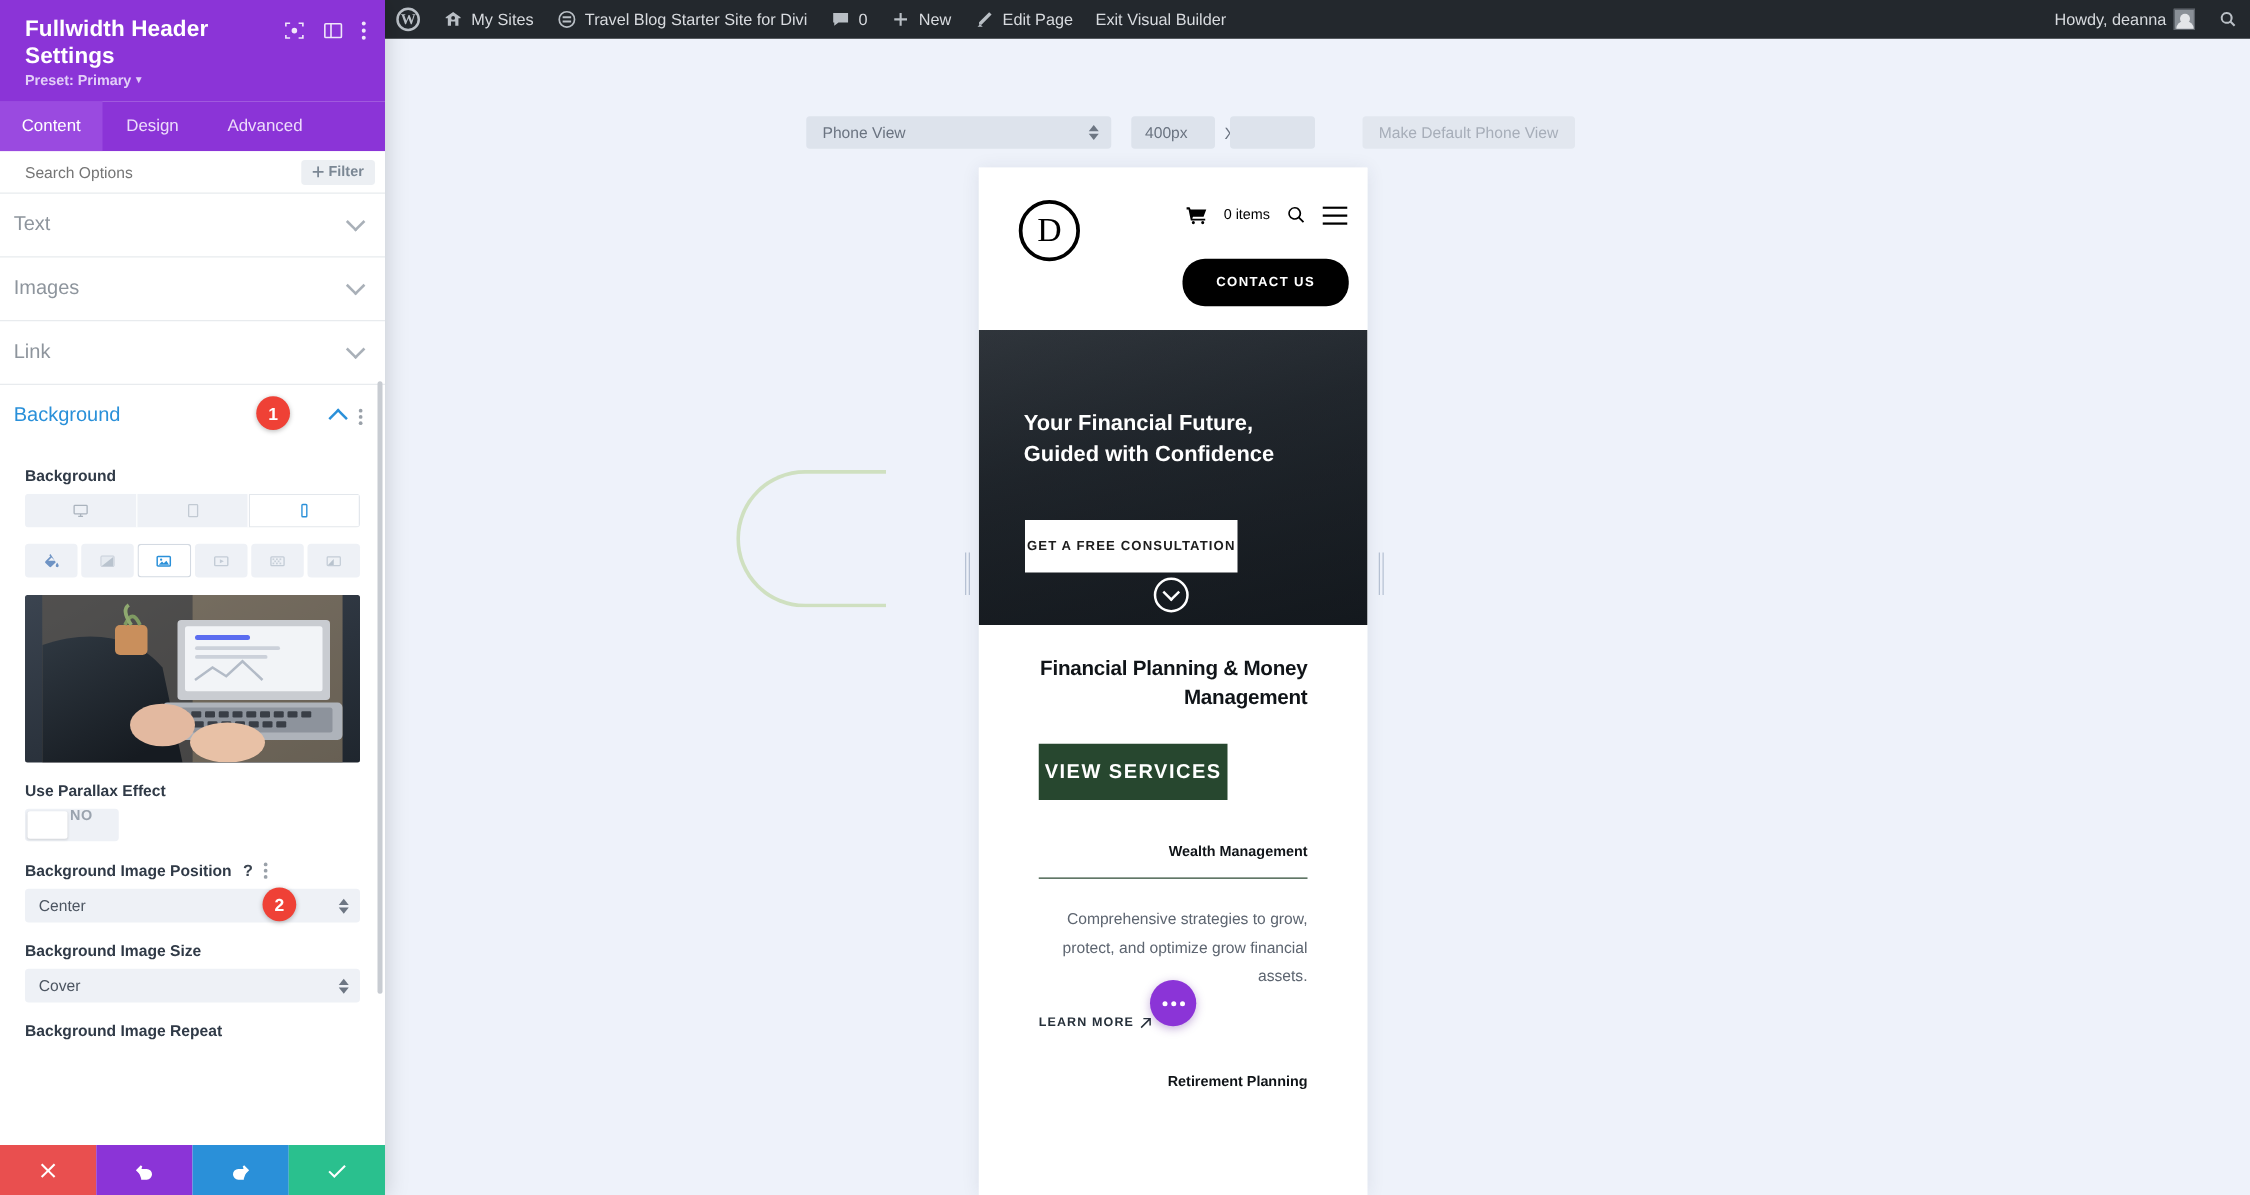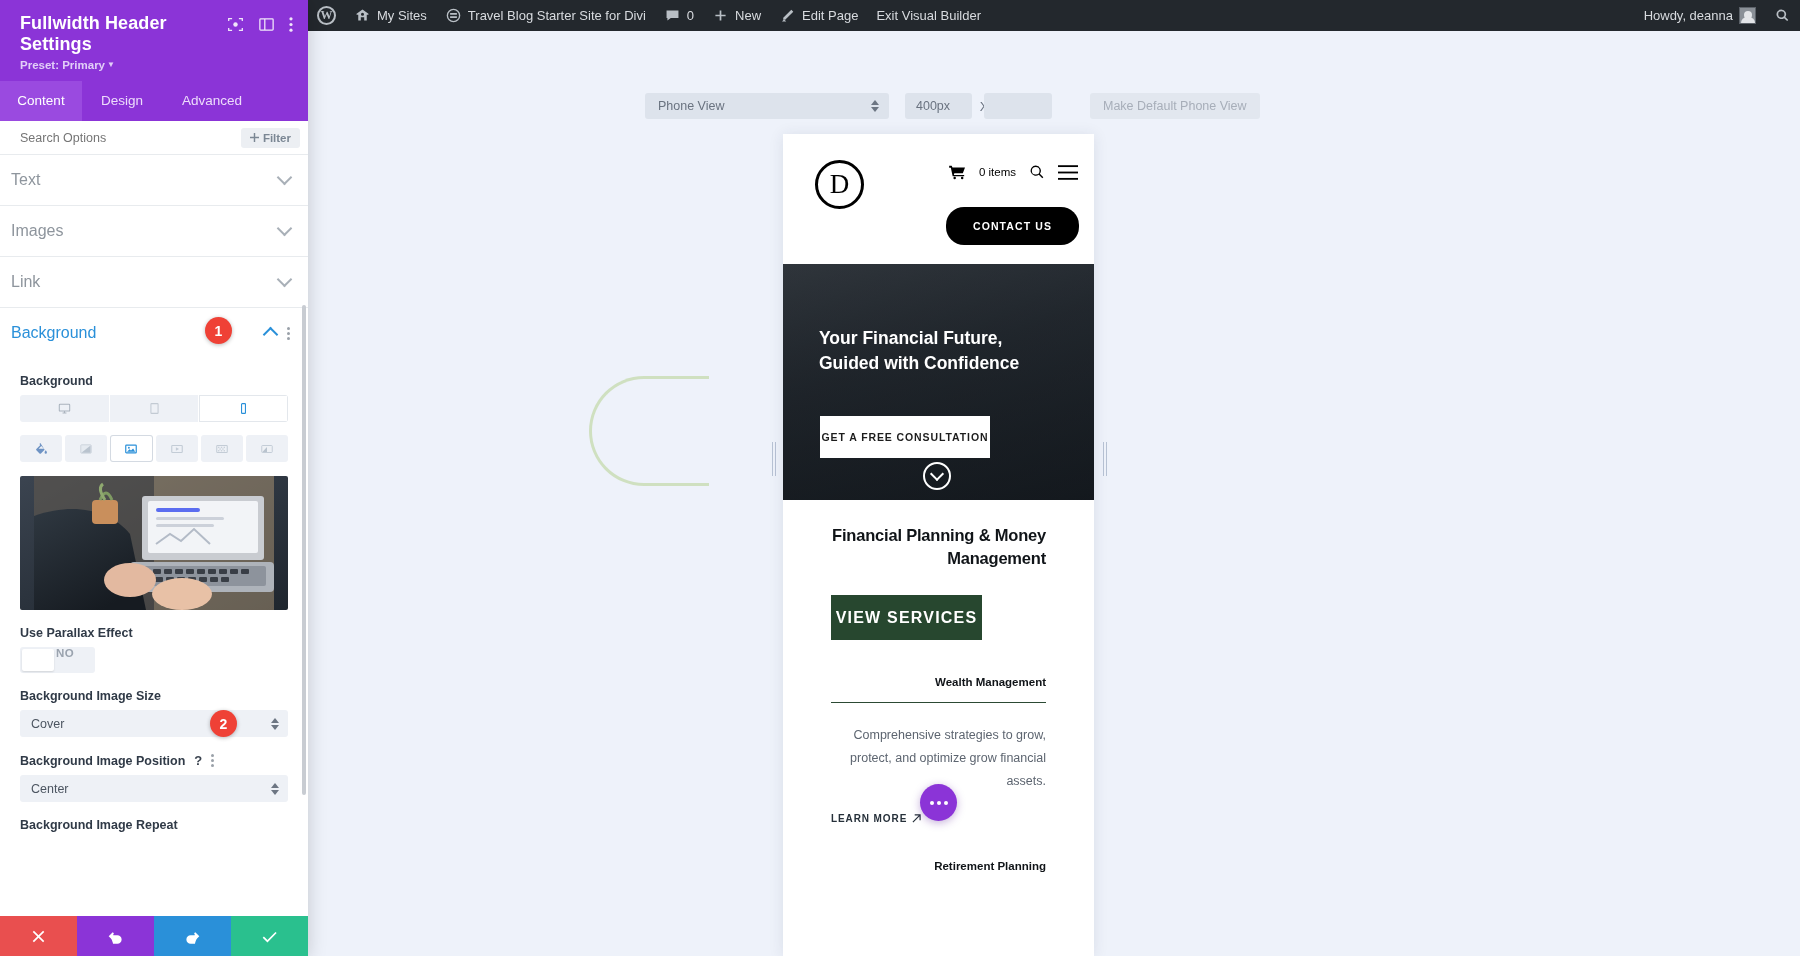--- a/index.html
+++ b/index.html
@@ -562,50 +562,50 @@
 
     <div class="field">
       <div class="field-label">Use Parallax Effect</div>
       <div class="toggle-wrap">
         <span class="toggle-knob"></span>
         <span class="toggle-text">NO</span>
       </div>
     </div>
 
     <div class="field">
-      <div class="field-label">Background Image Size</div>
-      <div class="select-box">
-        <span>Cover</span>
-        <span class="updown">
-            <i class="u"></i>
-            <i class="d"></i>
-          </span>
-      </div>
-    </div>
-
-    <div class="field">
       <div class="field-label">
         <span>Background Image Position</span>
         <span class="qmark">?</span>
         <span class="dots-v lbl-dots">
             <i></i>
             <i></i>
             <i></i>
           </span>
       </div>
       <div class="select-box">
         <span>Center</span>
         <span class="updown">
             <i class="u"></i>
             <i class="d"></i>
           </span>
       </div>
     </div>
 
     <div class="field">
+      <div class="field-label">Background Image Size</div>
+      <div class="select-box">
+        <span>Cover</span>
+        <span class="updown">
+            <i class="u"></i>
+            <i class="d"></i>
+          </span>
+      </div>
+    </div>
+
+    <div class="field">
       <div class="field-label">Background Image Repeat</div>
     </div>
   </div>
 
   <div class="panel-actions">
     <div class="pa cancel">
       <svg viewBox="0 0 20 20">
           <path d="M4.6 3.2 10 8.6l5.4-5.4 1.4 1.4L11.4 10l5.4 5.4-1.4 1.4L10 11.4l-5.4 5.4-1.4-1.4L8.6 10 3.2 4.6z"></path>
         </svg>
     </div>

